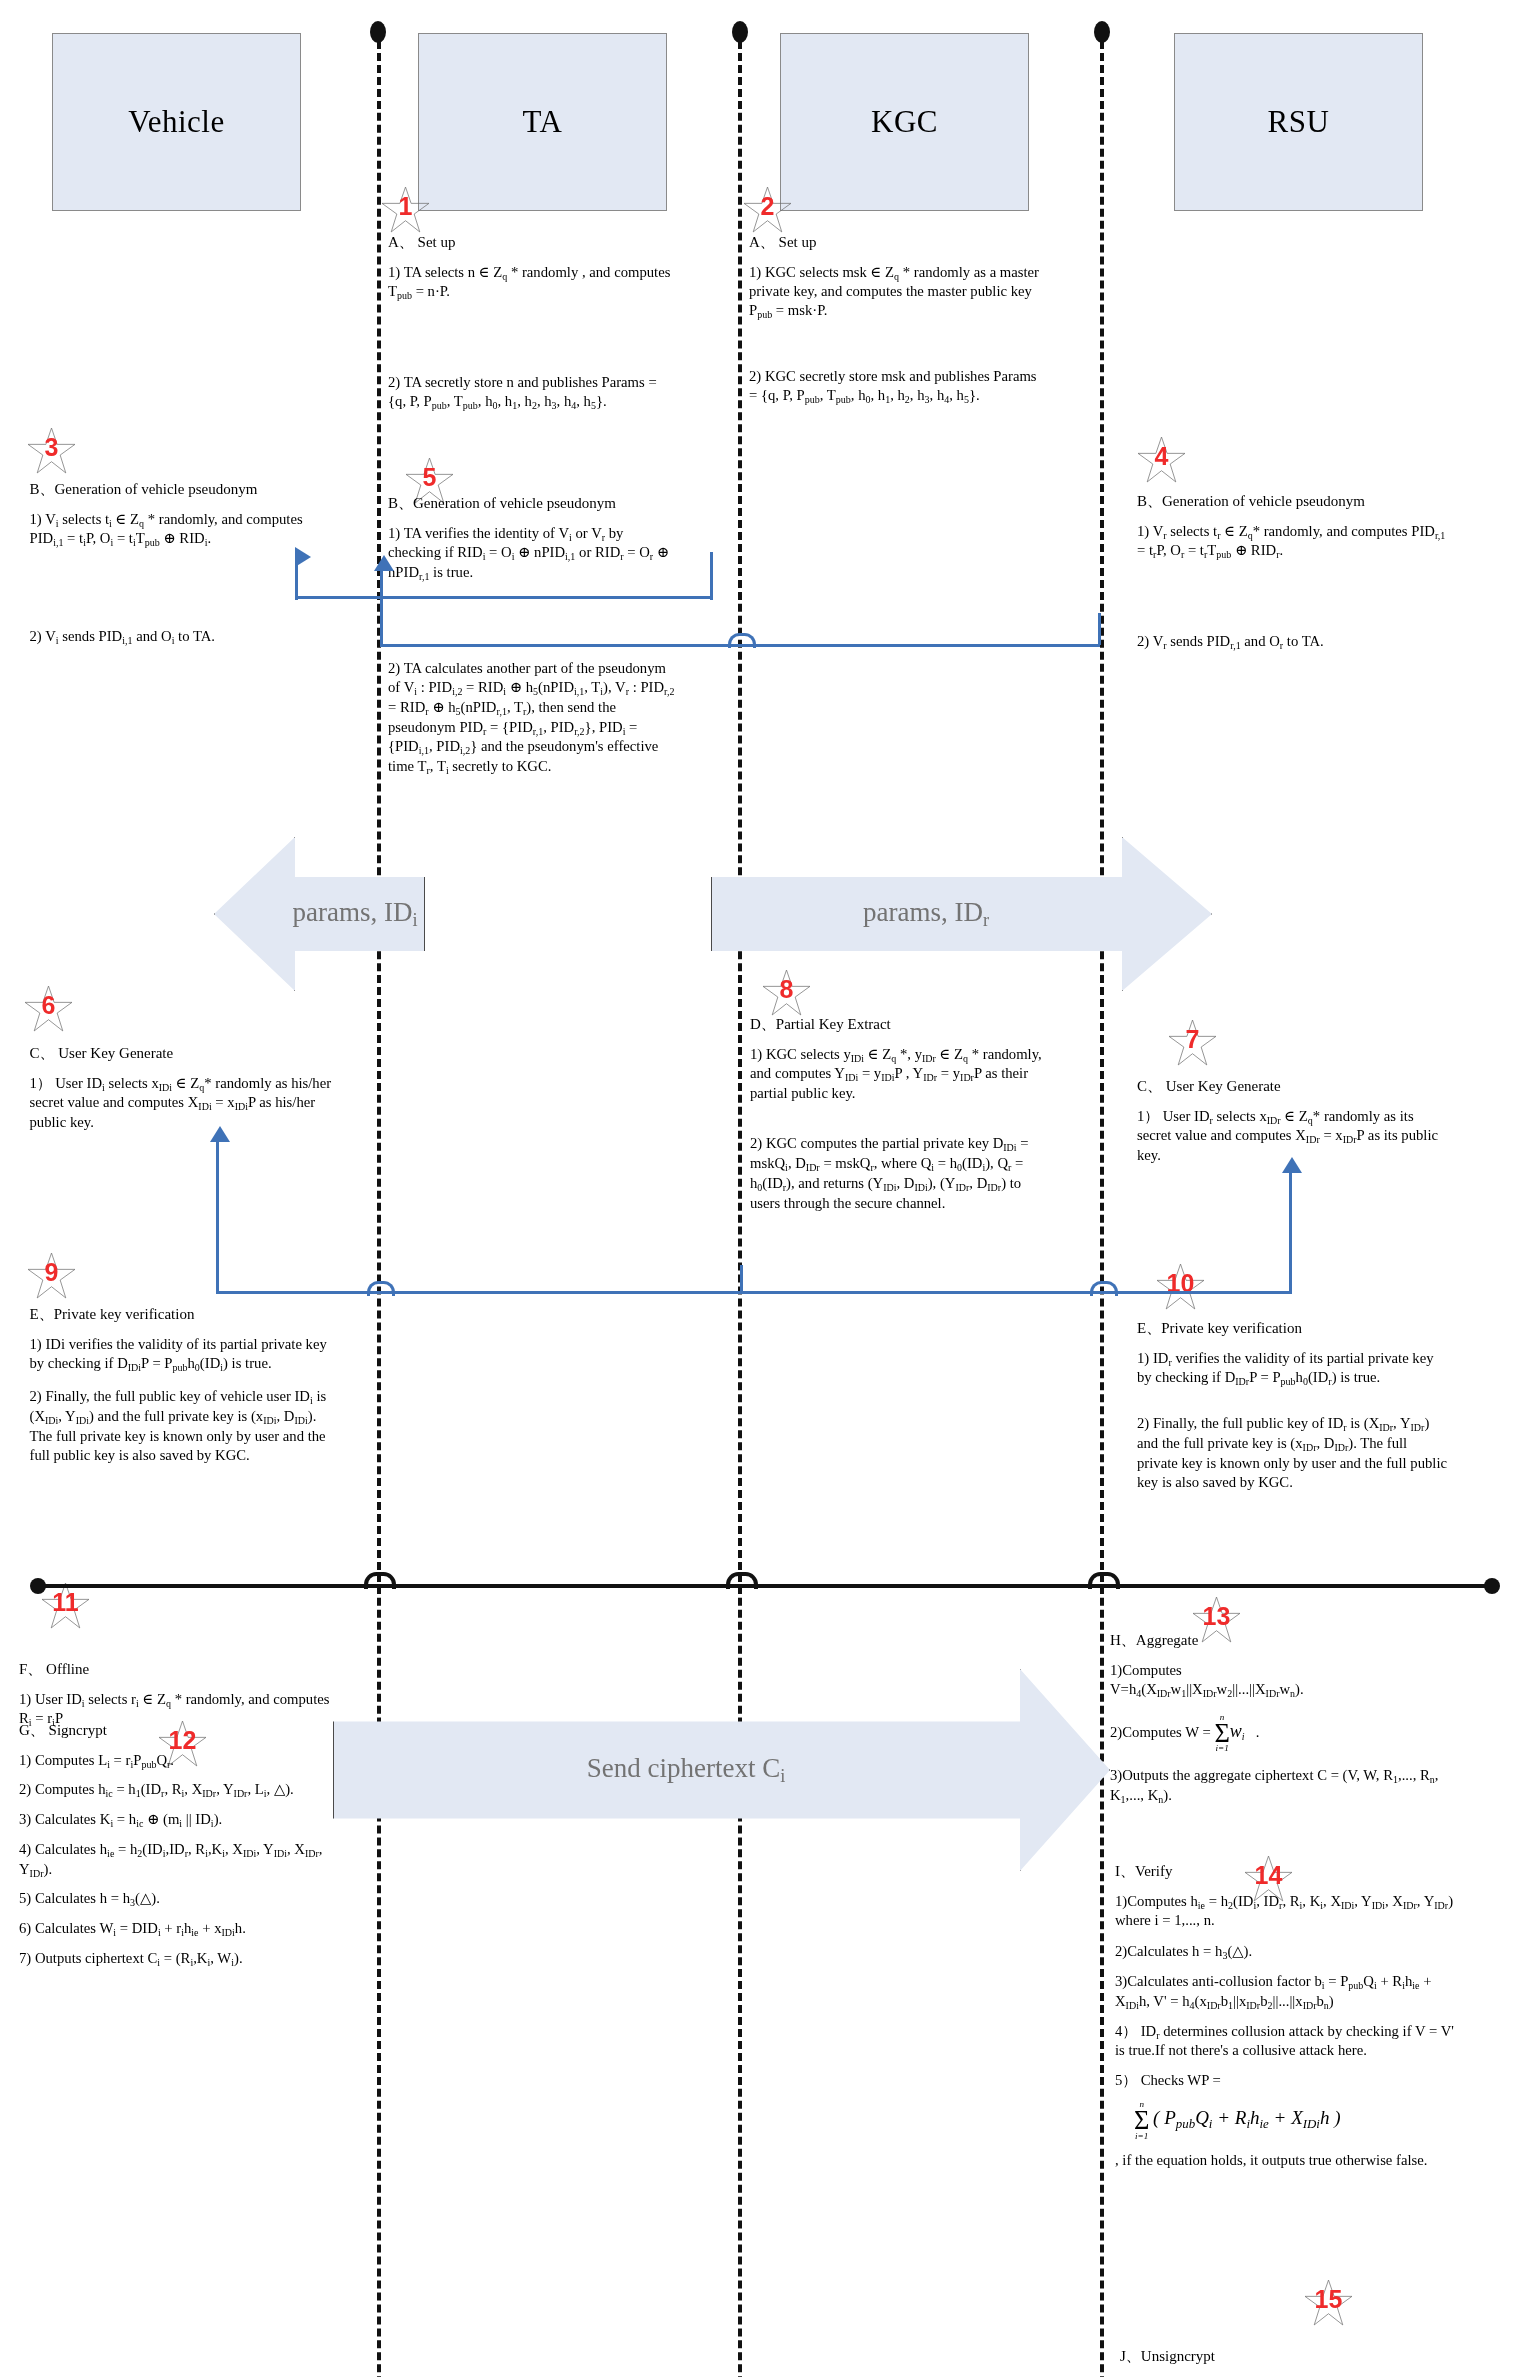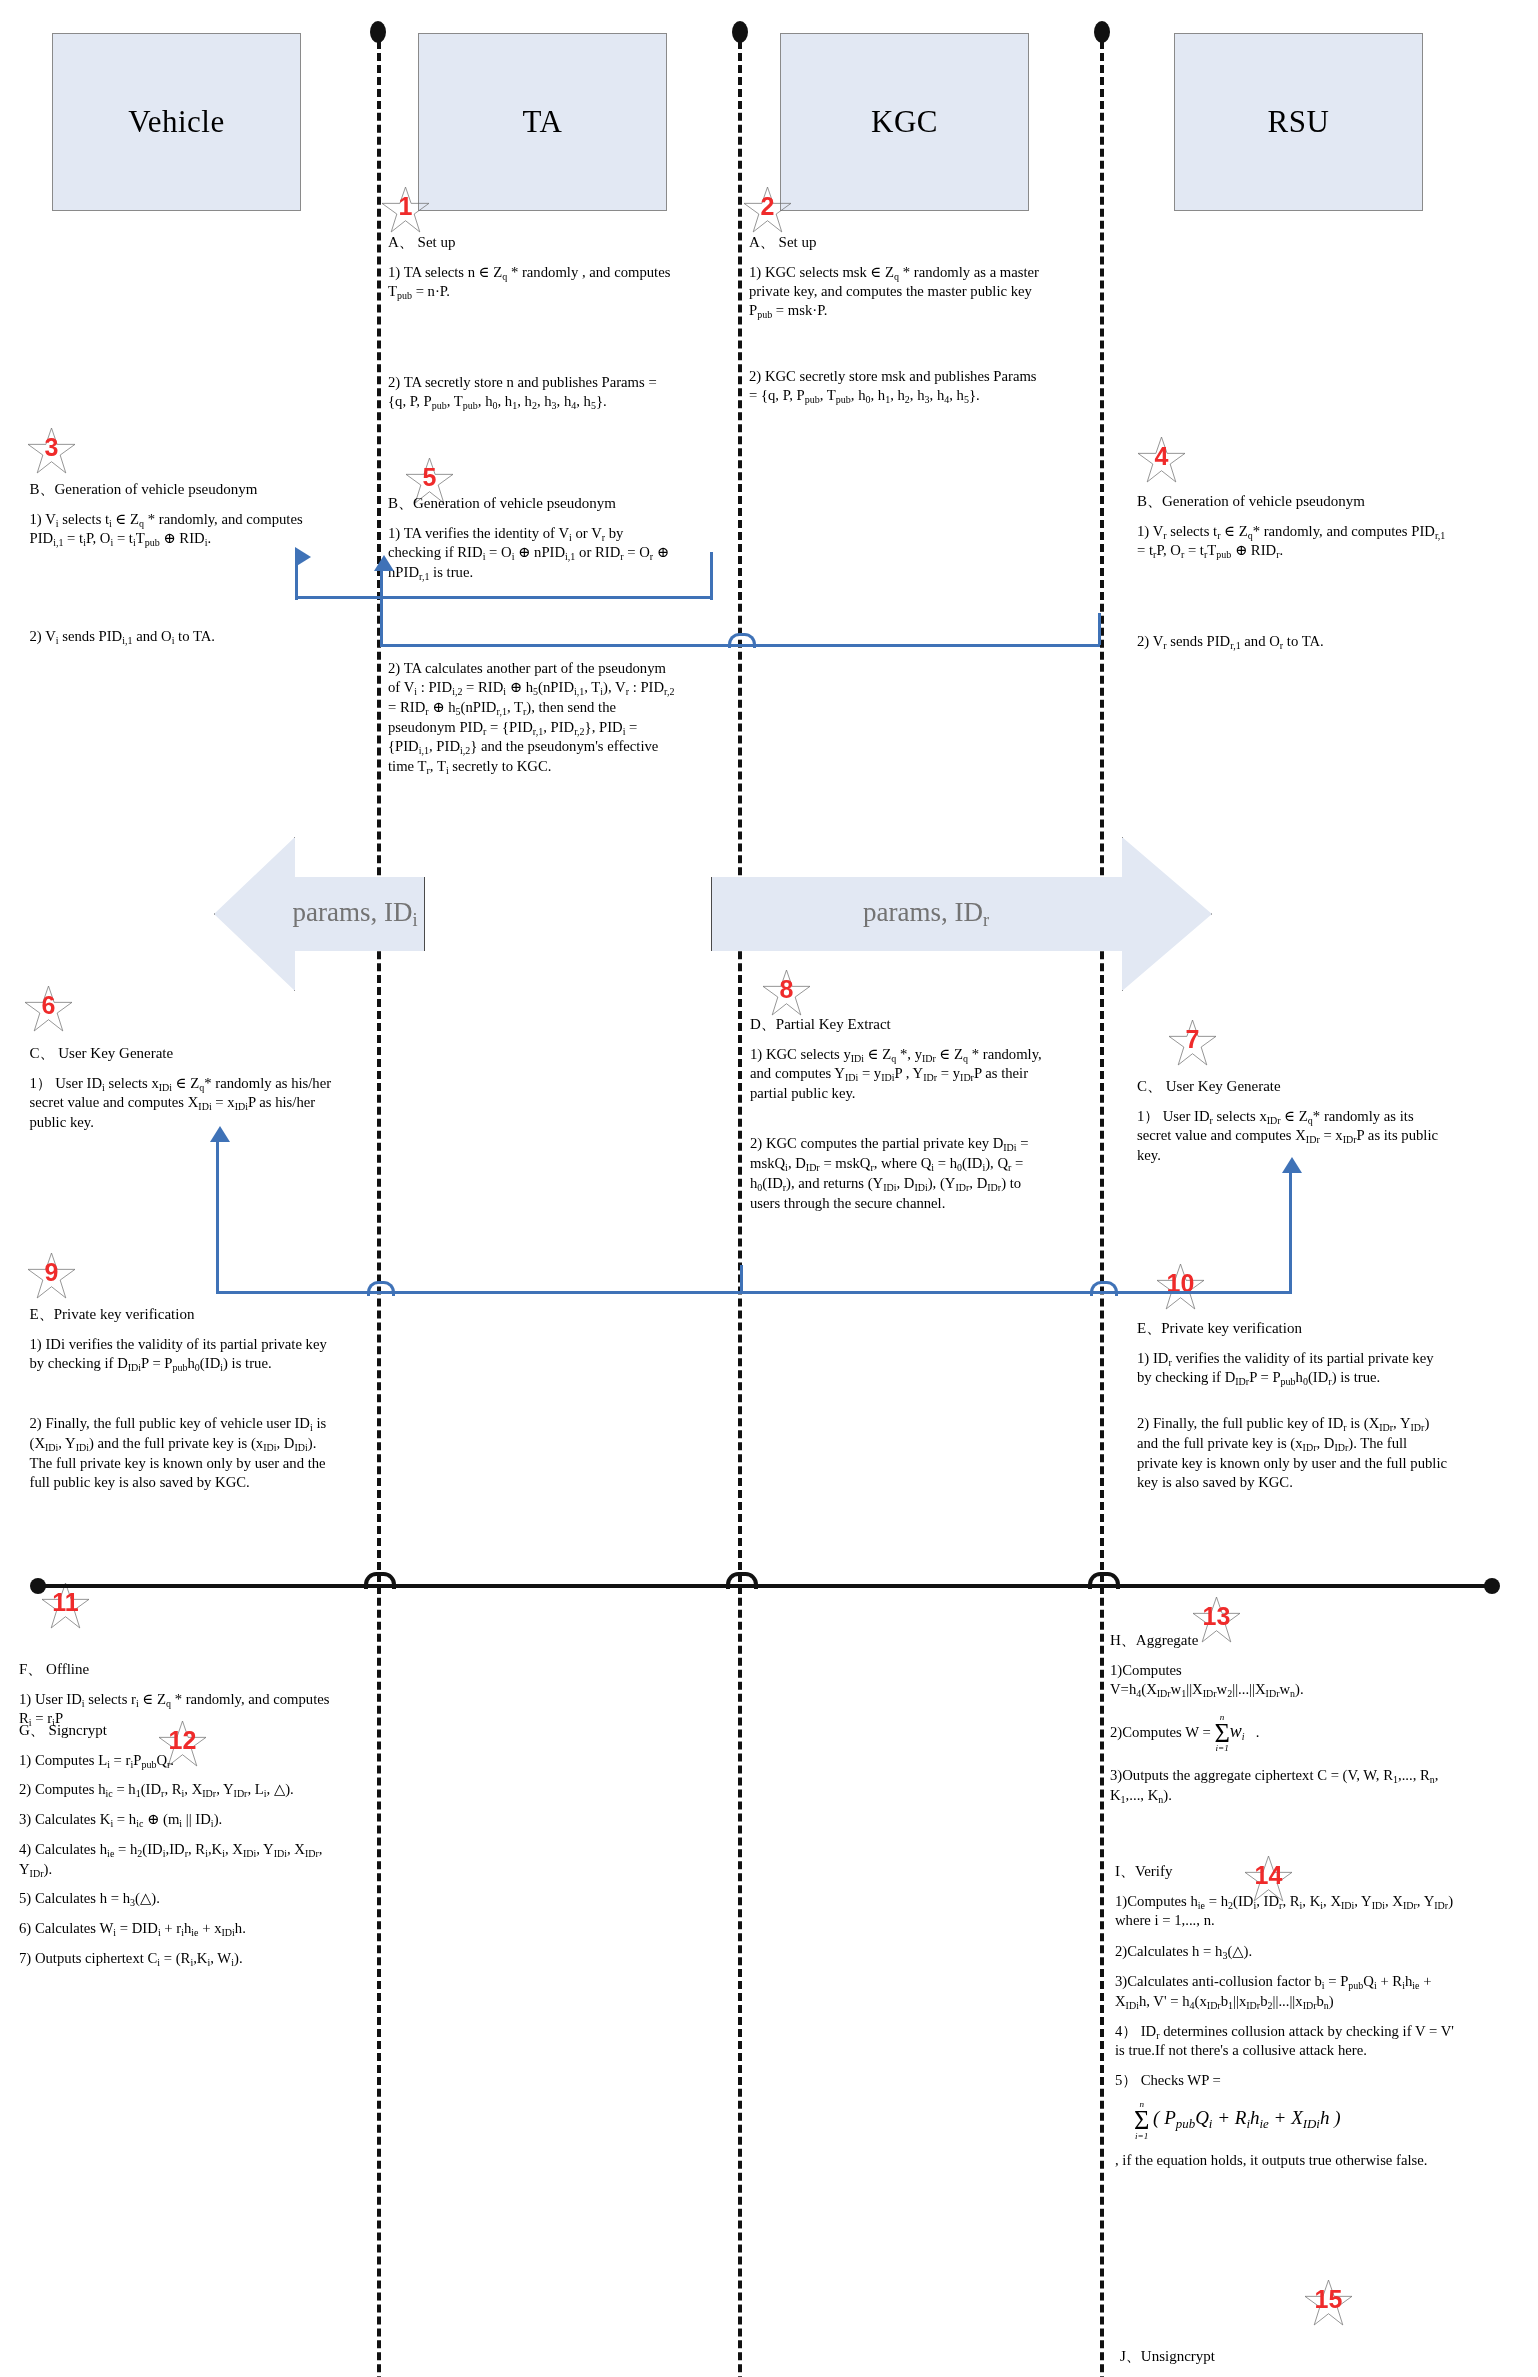--- a/index.html
+++ b/index.html
@@ -253,21 +253,21 @@
   <div class="bl bl-v" style="left:740px;top:1265px;height:28.5px;"></div>
 
   <div class="bl bl-h" style="left:740px;top:1291px;width:552px;"></div>
   <div class="hop" style="left:1090px;top:1281px;"></div>
   <div class="bl bl-v" style="left:1289px;top:1172px;height:121px;"></div>
   <div class="tip tip-u" style="left:1282px;top:1157px;"></div>
 
   <div class="tb" style="left:29.5px;top:1305px;width:304px;">
     <p class="hd">E、Private key verification</p>
     <p>1) IDi verifies the validity of its partial private key by checking if D<sub>IDi</sub>P = P<sub>pub</sub>h<sub>0</sub>(ID<sub>i</sub>) is true.</p>
-    <p style="margin-top:41px;">2) Finally, the full public key of vehicle user ID<sub>i</sub> is (X<sub>IDi</sub>, Y<sub>IDi</sub>) and the full private key is (x<sub>IDi</sub>, D<sub>IDi</sub>). The full private key is known only by user and the full public key is also saved by KGC.</p>
+    <p style="margin-top:14px;">2) Finally, the full public key of vehicle user ID<sub>i</sub> is (X<sub>IDi</sub>, Y<sub>IDi</sub>) and the full private key is (x<sub>IDi</sub>, D<sub>IDi</sub>). The full private key is known only by user and the full public key is also saved by KGC.</p>
   </div>
 
   <div class="tb" style="left:1137px;top:1319px;width:314px;">
     <p class="hd">E、Private key verification</p>
     <p>1) ID<sub>r</sub> verifies the validity of its partial private key by checking if D<sub>IDr</sub>P = P<sub>pub</sub>h<sub>0</sub>(ID<sub>r</sub>) is true.</p>
     <p style="margin-top:26px;">2) Finally, the full public key of  ID<sub>r</sub> is (X<sub>IDr</sub>, Y<sub>IDr</sub>) and the full private key is (x<sub>IDr</sub>, D<sub>IDr</sub>). The full private key is known only by user and the full public key is also saved by KGC.</p>
   </div>
 
   <div class="dot" style="left:29.5px;top:1578px;"></div>
   <div class="sep" style="left:37px;top:1584px;width:1456px;"></div>
@@ -285,20 +285,23 @@
     <p class="hd">G、 Signcrypt</p>
     <p>1) Computes L<sub>i</sub> = r<sub>i</sub>P<sub>pub</sub>Q<sub>r</sub>.</p>
     <p>2) Computes h<sub>ic</sub> = h<sub>1</sub>(ID<sub>r</sub>, R<sub>i</sub>, X<sub>IDr</sub>, Y<sub>IDr</sub>, L<sub>i</sub>, △).</p>
     <p>3) Calculates K<sub>i</sub> = h<sub>ic</sub> ⊕ (m<sub>i</sub> || ID<sub>i</sub>).</p>
     <p>4) Calculates h<sub>ie</sub> = h<sub>2</sub>(ID<sub>i</sub>,ID<sub>r</sub>, R<sub>i</sub>,K<sub>i</sub>, X<sub>IDi</sub>, Y<sub>IDi</sub>, X<sub>IDr</sub>, Y<sub>IDr</sub>).</p>
     <p>5) Calculates h = h<sub>3</sub>(△).</p>
     <p>6) Calculates W<sub>i</sub> = DID<sub>i</sub> + r<sub>i</sub>h<sub>ie</sub> + x<sub>IDi</sub>h.</p>
     <p>7) Outputs ciphertext C<sub>i</sub> = (R<sub>i</sub>,K<sub>i</sub>, W<sub>i</sub>).</p>
   </div>
 
+  <div class="bigarrow arr-right" style="left:333px;top:1669px;width:775px;height:200px;">
+    <span>Send ciphertext C<sub>i</sub></span>
+  </div>
 
   <div class="tb" style="left:1110px;top:1631px;width:361px;">
     <p class="hd">H、Aggregate</p>
     <p style="margin-bottom:4.8px;">1)Computes<br>V=h<sub>4</sub>(X<sub>IDr</sub>w<sub>1</sub>||X<sub>IDr</sub>w<sub>2</sub>||...||X<sub>IDr</sub>w<sub>n</sub>).</p>
     <p style="margin-top:13.3px;">2)Computes W =
       <span class="sumwrap">
         <span class="lim">n</span>
         <span class="sig">Σ</span>
         <span class="lim">i=1</span>
       </span><span class="ital" style="font-size:18px;">w</span><sub class="ital">i</sub> &nbsp; .</p>

